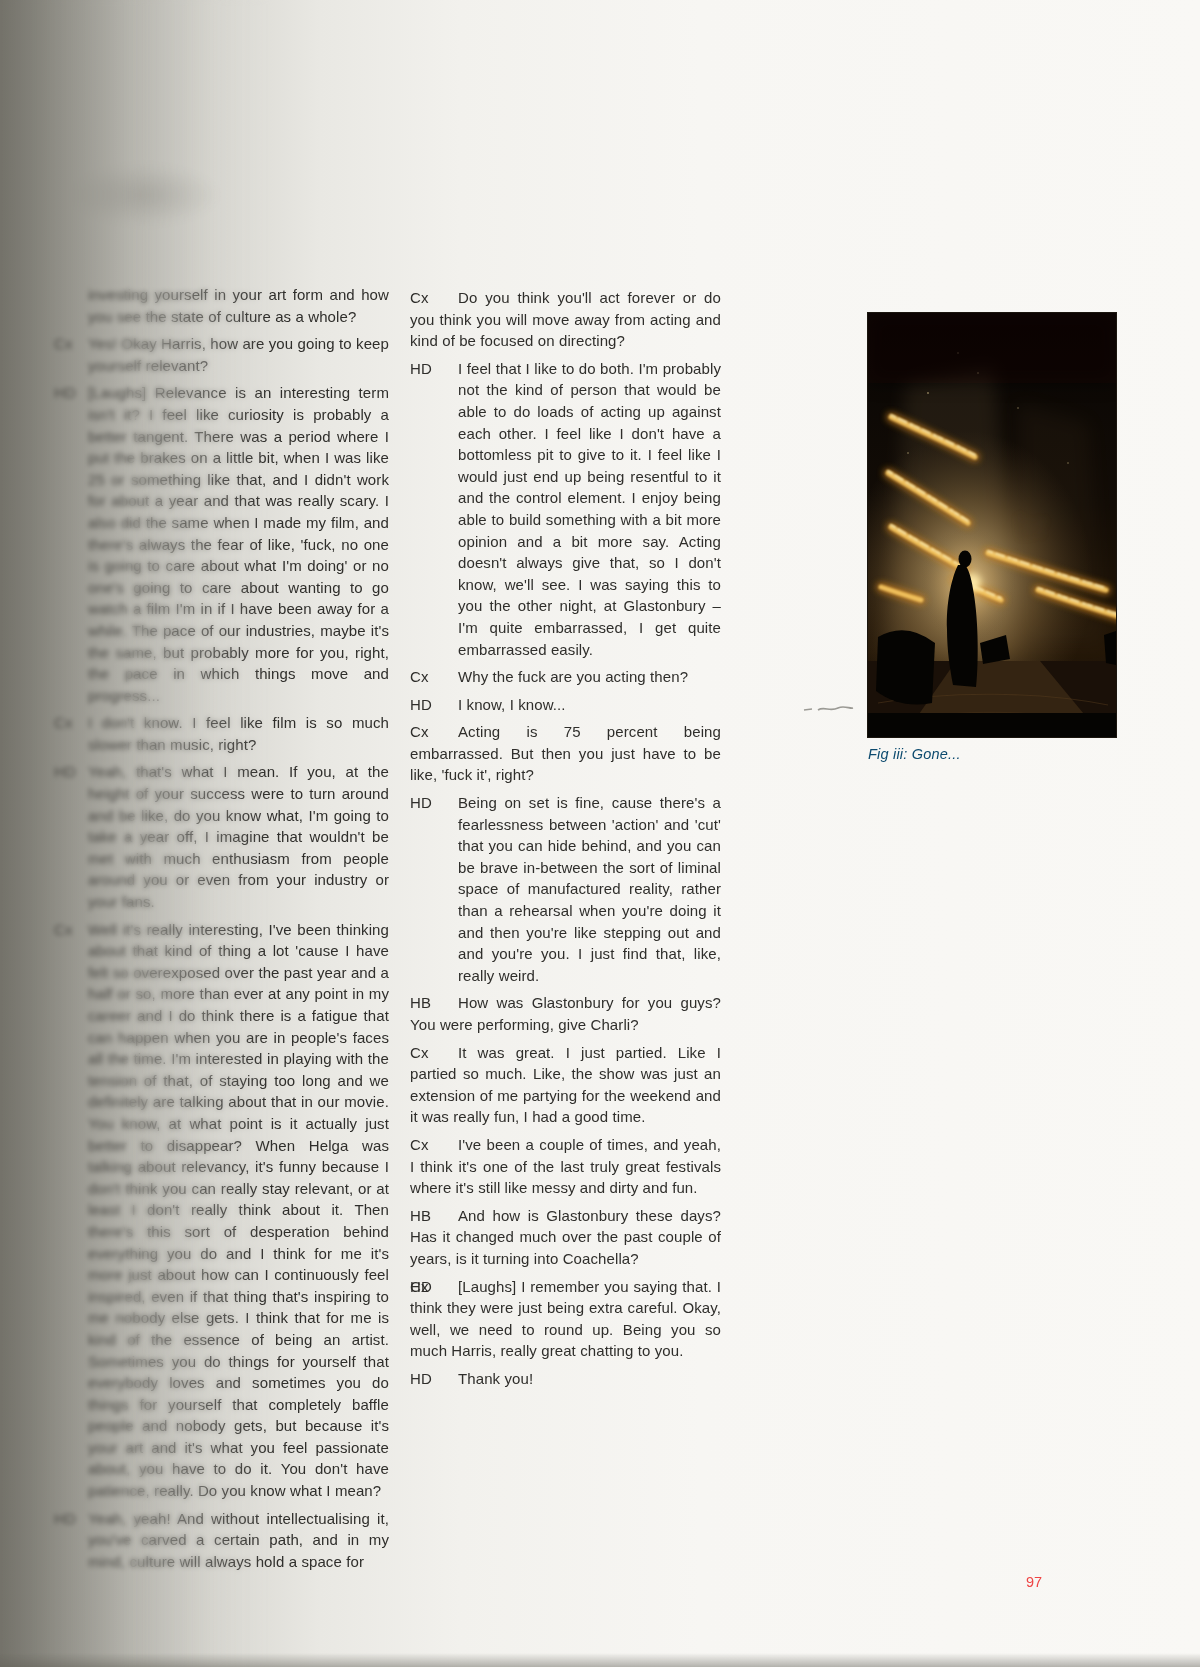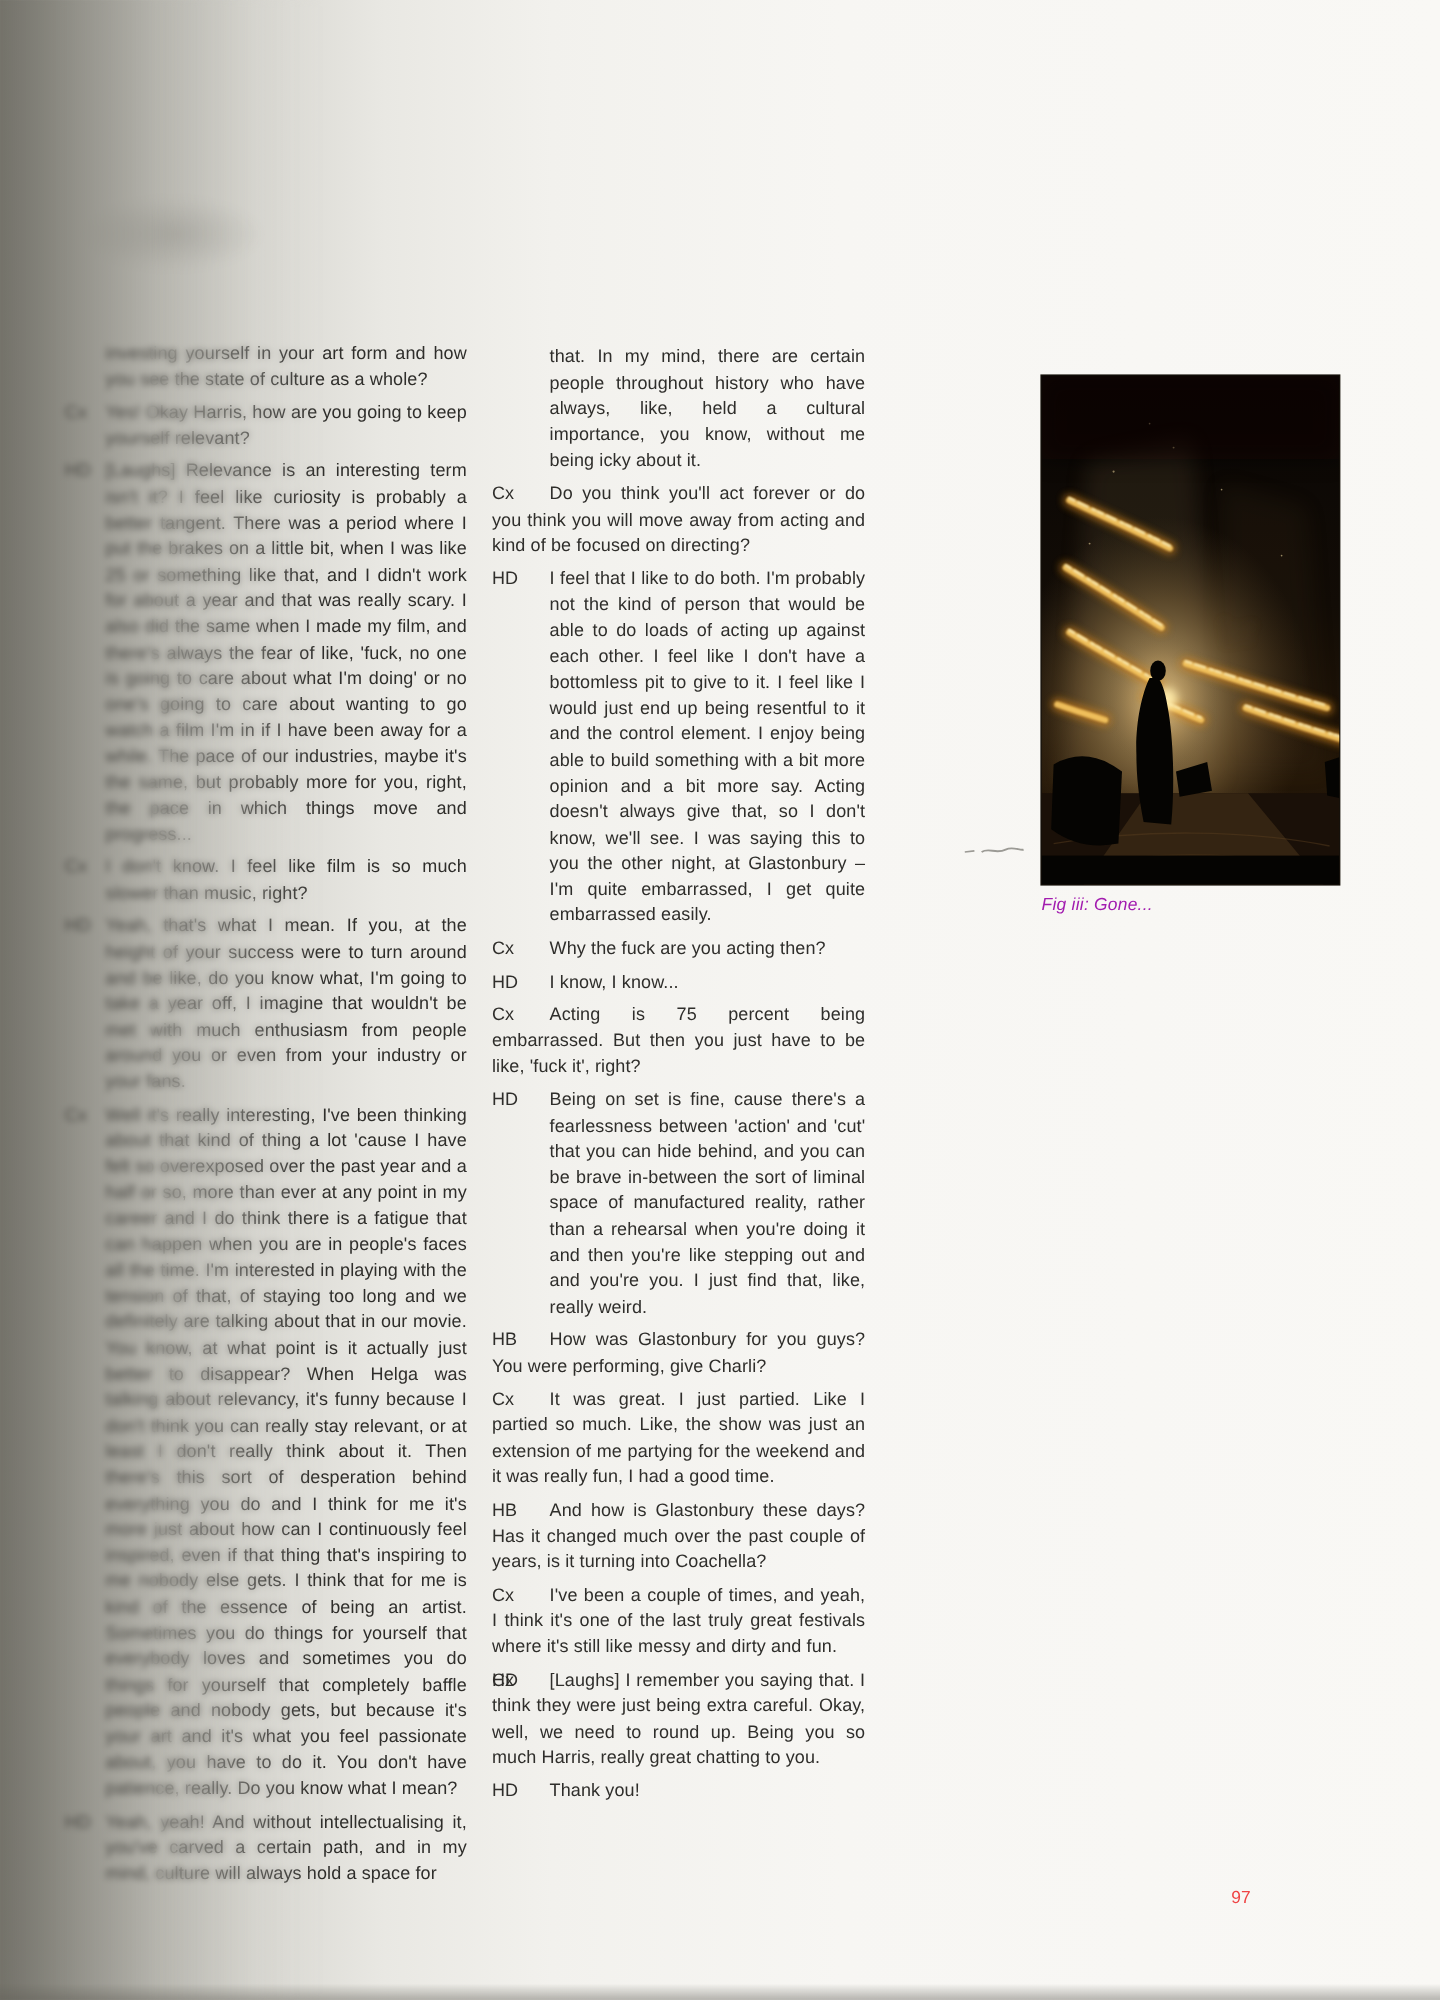--- a/index.html
+++ b/index.html
@@ -22,21 +22,21 @@
   .col-right p.hang .label{display:inline-block;width:48px;}
   .col-right p.indent{padding-left:48px;}
   .col-right p.indent .label{position:absolute;left:0;top:0;}
   .photo{
     position:absolute;left:868px;top:313px;width:248px;height:424px;
     background:#0e0a06;box-shadow:0 0 0 1px #1a150e;
   }
   .photo svg{display:block;width:100%;height:100%;}
   .caption{
     position:absolute;left:868px;top:746px;width:248px;
-    font-style:italic;font-size:14.5px;color:#a21caf;letter-spacing:.2px;
+    font-style:italic;font-size:14.5px;color:#0c4a6e;letter-spacing:.2px;
   }
   .pagenum{position:absolute;left:1026px;top:1574px;font-size:14.5px;color:#ef4444;}
   .pen-mark{position:absolute;left:800px;top:700px;width:56px;height:18px;opacity:.65;}
   
   .spine-overlay{
     position:absolute;left:0;top:0;width:270px;height:1667px;z-index:5;pointer-events:none;
     background:linear-gradient(to right,
       rgba(104,102,94,.50) 0px,rgba(126,124,116,.34) 70px,
       rgba(148,146,138,.22) 130px,rgba(165,163,155,.10) 200px,rgba(170,168,160,0) 100%);
     backdrop-filter:blur(2.6px);-webkit-backdrop-filter:blur(2.6px);
@@ -62,31 +62,30 @@
   <p><span class="label"></span><span>investing yourself in your art form and how you see the state of culture as a whole?</span></p>
   <p><span class="label">Cx</span><span>Yes! Okay Harris, how are you going to keep yourself relevant?</span></p>
   <p><span class="label">HD</span><span>[Laughs] Relevance is an interesting term isn't it? I feel like curiosity is probably a better tangent. There was a period where I put the brakes on a little bit, when I was like 25 or something like that, and I didn't work for about a year and that was really scary. I also did the same when I made my film, and there's always the fear of like, 'fuck, no one is going to care about what I'm doing' or no one's going to care about wanting to go watch a film I'm in if I have been away for a while. The pace of our industries, maybe it's the same, but probably more for you, right, the pace in which things move and progress...</span></p>
   <p><span class="label">Cx</span><span>I don't know. I feel like film is so much slower than music, right?</span></p>
   <p><span class="label">HD</span><span>Yeah, that's what I mean. If you, at the height of your success were to turn around and be like, do you know what, I'm going to take a year off, I imagine that wouldn't be met with much enthusiasm from people around you or even from your industry or your fans.</span></p>
   <p><span class="label">Cx</span><span>Well it's really interesting, I've been thinking about that kind of thing a lot 'cause I have felt so overexposed over the past year and a half or so, more than ever at any point in my career and I do think there is a fatigue that can happen when you are in people's faces all the time. I'm interested in playing with the tension of that, of staying too long and we definitely are talking about that in our movie. You know, at what point is it actually just better to disappear? When Helga was talking about relevancy, it's funny because I don't think you can really stay relevant, or at least I don't really think about it. Then there's this sort of desperation behind everything you do and I think for me it's more just about how can I continuously feel inspired, even if that thing that's inspiring to me nobody else gets. I think that for me is kind of the essence of being an artist. Sometimes you do things for yourself that everybody loves and sometimes you do things for yourself that completely baffle people and nobody gets, but because it's your art and it's what you feel passionate about, you have to do it. You don't have patience, really. Do you know what I mean?</span></p>
   <p><span class="label">HD</span><span>Yeah, yeah! And without intellectualising it, you've carved a certain path, and in my mind, culture will always hold a space for</span></p>
 </div>
 
 <div class="col col-right">
-  <p class="indent"><span class="label"></span><span>that. In my mind, there are certain people throughout history who have always, like, held a cultural importance, you know, without me being icky about it.</span></p>
   <p class="hang"><span class="label">Cx</span><span>Do you think you'll act forever or do you think you will move away from acting and kind of be focused on directing?</span></p>
   <p class="indent"><span class="label">HD</span><span>I feel that I like to do both. I'm probably not the kind of person that would be able to do loads of acting up against each other. I feel like I don't have a bottomless pit to give to it. I feel like I would just end up being resentful to it and the control element. I enjoy being able to build something with a bit more opinion and a bit more say. Acting doesn't always give that, so I don't know, we'll see. I was saying this to you the other night, at Glastonbury – I'm quite embarrassed, I get quite embarrassed easily.</span></p>
   <p class="hang"><span class="label">Cx</span><span>Why the fuck are you acting then?</span></p>
   <p class="indent"><span class="label">HD</span><span>I know, I know...</span></p>
   <p class="hang"><span class="label">Cx</span><span>Acting is 75 percent being embarrassed. But then you just have to be like, 'fuck it', right?</span></p>
   <p class="indent"><span class="label">HD</span><span>Being on set is fine, cause there's a fearlessness between 'action' and 'cut' that you can hide behind, and you can be brave in-between the sort of liminal space of manufactured reality, rather than a rehearsal when you're doing it and then you're like stepping out and and you're you. I just find that, like, really weird.</span></p>
   <p class="hang"><span class="label">HB</span><span>How was Glastonbury for you guys? You were performing, give Charli?</span></p>
   <p class="hang"><span class="label">Cx</span><span>It was great. I just partied. Like I partied so much. Like, the show was just an extension of me partying for the weekend and it was really fun, I had a good time.</span></p>
+  <p class="hang"><span class="label">Cx</span><span>I've been a couple of times, and yeah, I think it's one of the last truly great festivals where it's still like messy and dirty and fun.</span></p>
   <p class="hang"><span class="label">HB</span><span>And how is Glastonbury these days? Has it changed much over the past couple of years, is it turning into Coachella?</span></p>
-  <p class="hang"><span class="label">Cx</span><span>I've been a couple of times, and yeah, I think it's one of the last truly great festivals where it's still like messy and dirty and fun.</span></p>
   <p class="indent"><span class="label">HD</span></p>
   <p class="hang"><span class="label">Cx</span><span>[Laughs] I remember you saying that. I think they were just being extra careful. Okay, well, we need to round up. Being you so much Harris, really great chatting to you.</span></p>
   <p class="indent"><span class="label">HD</span><span>Thank you!</span></p>
 </div>
 
 <div class="photo">
   <svg viewBox="0 0 248 424" preserveAspectRatio="none">
     <defs>
       <linearGradient id="bgG" x1="0" y1="0" x2="0" y2="1">
         <stop offset="0" stop-color="#090604"></stop>

